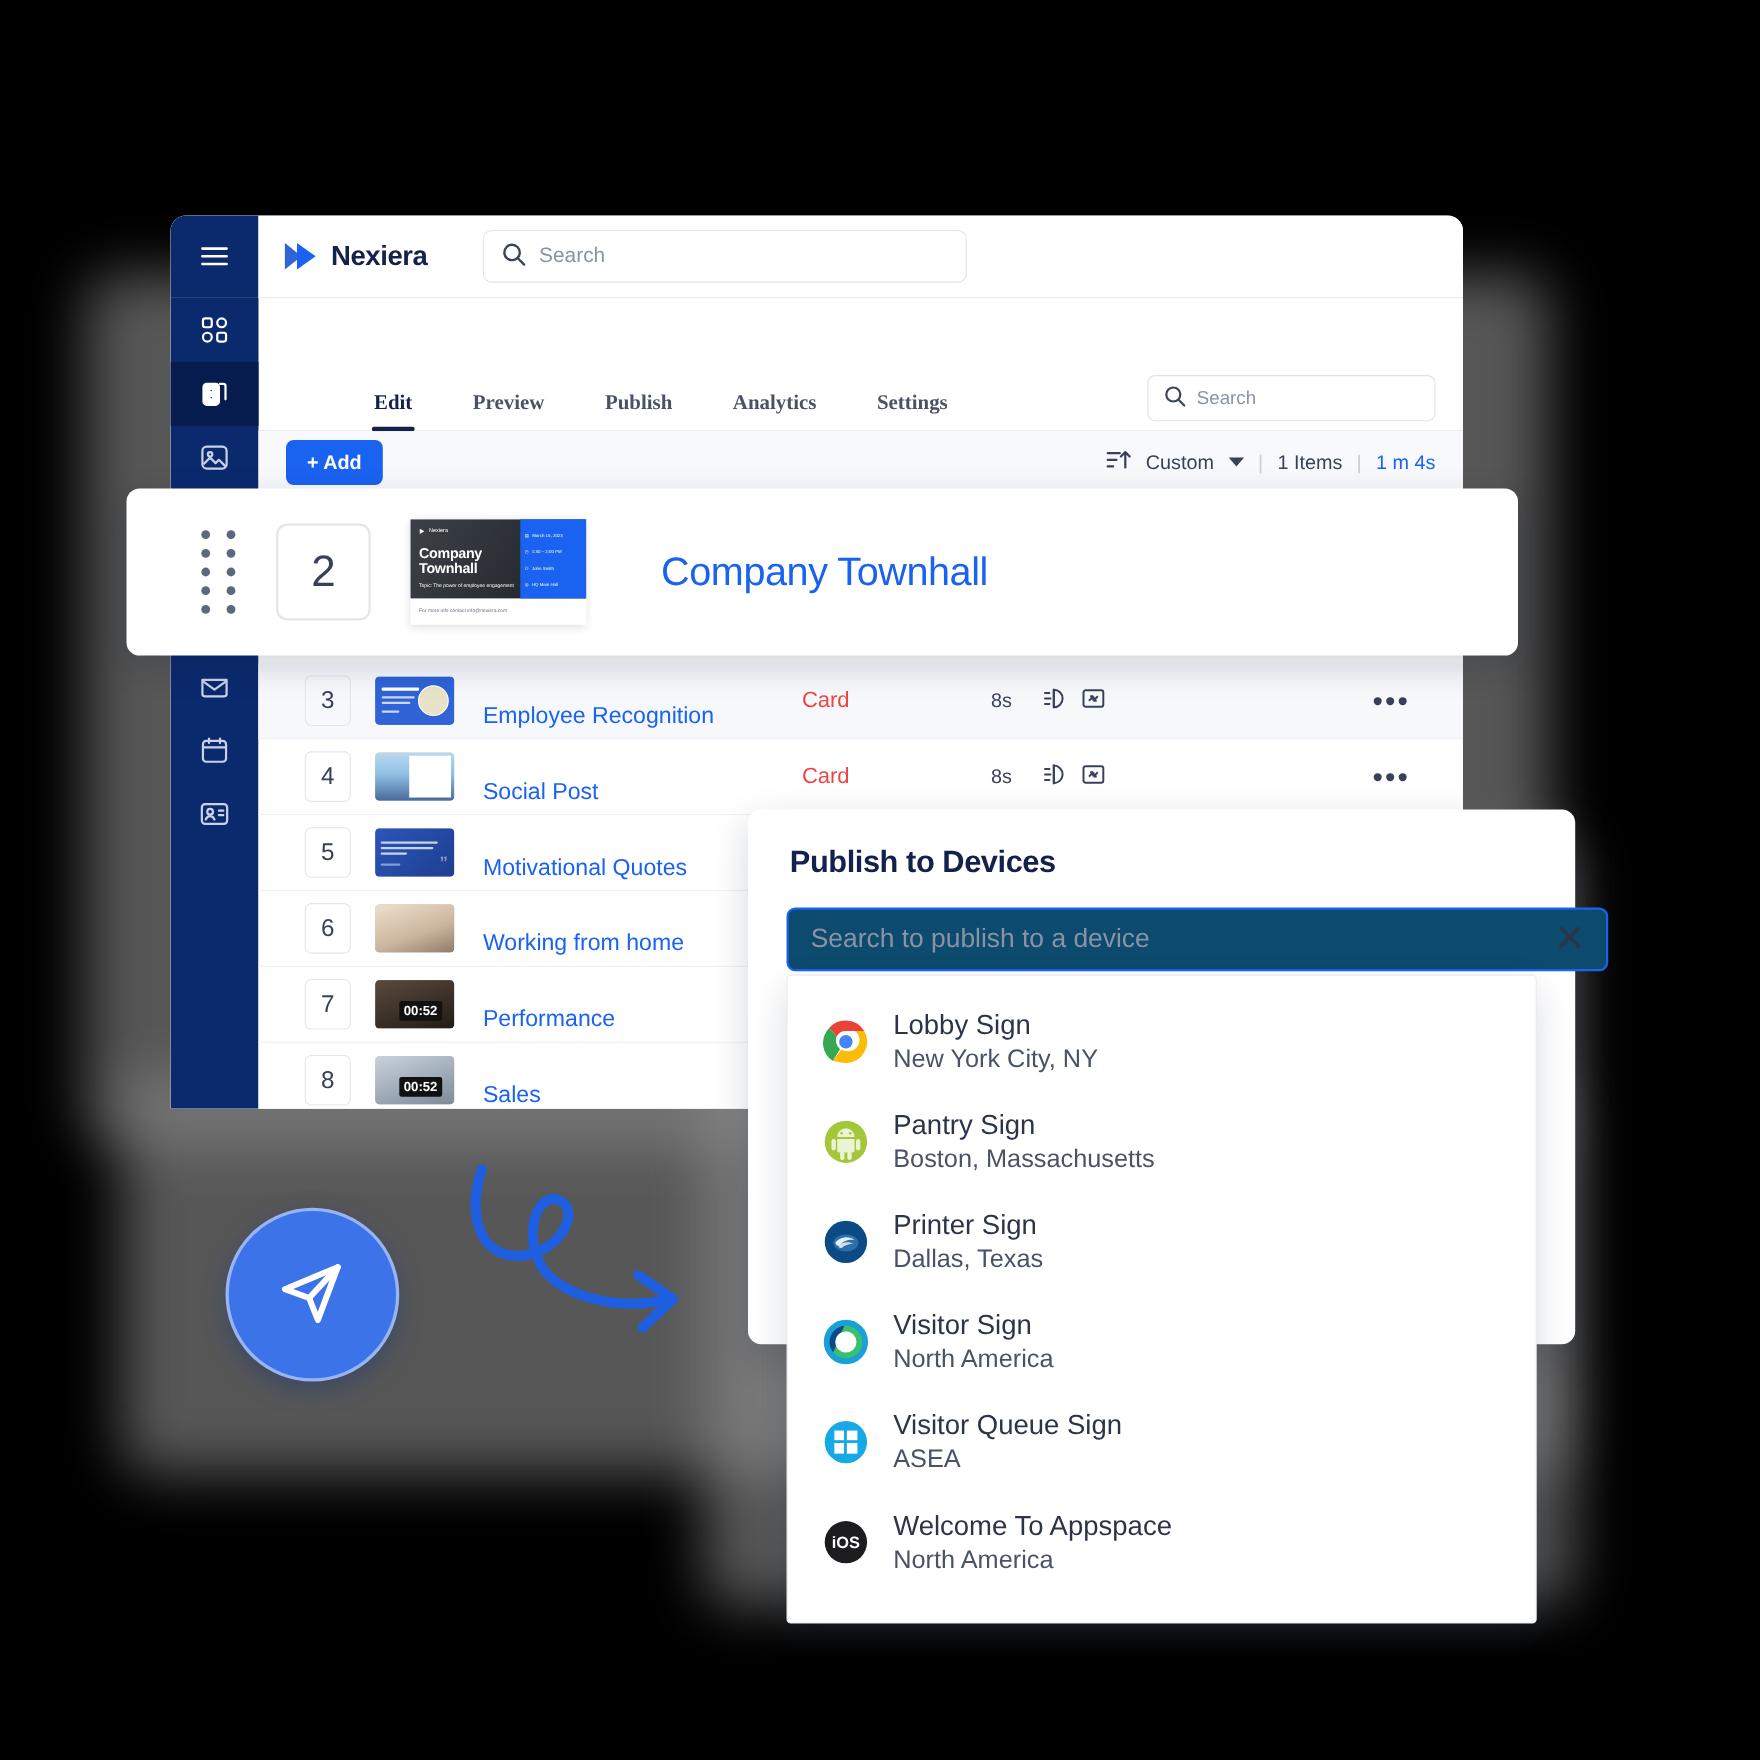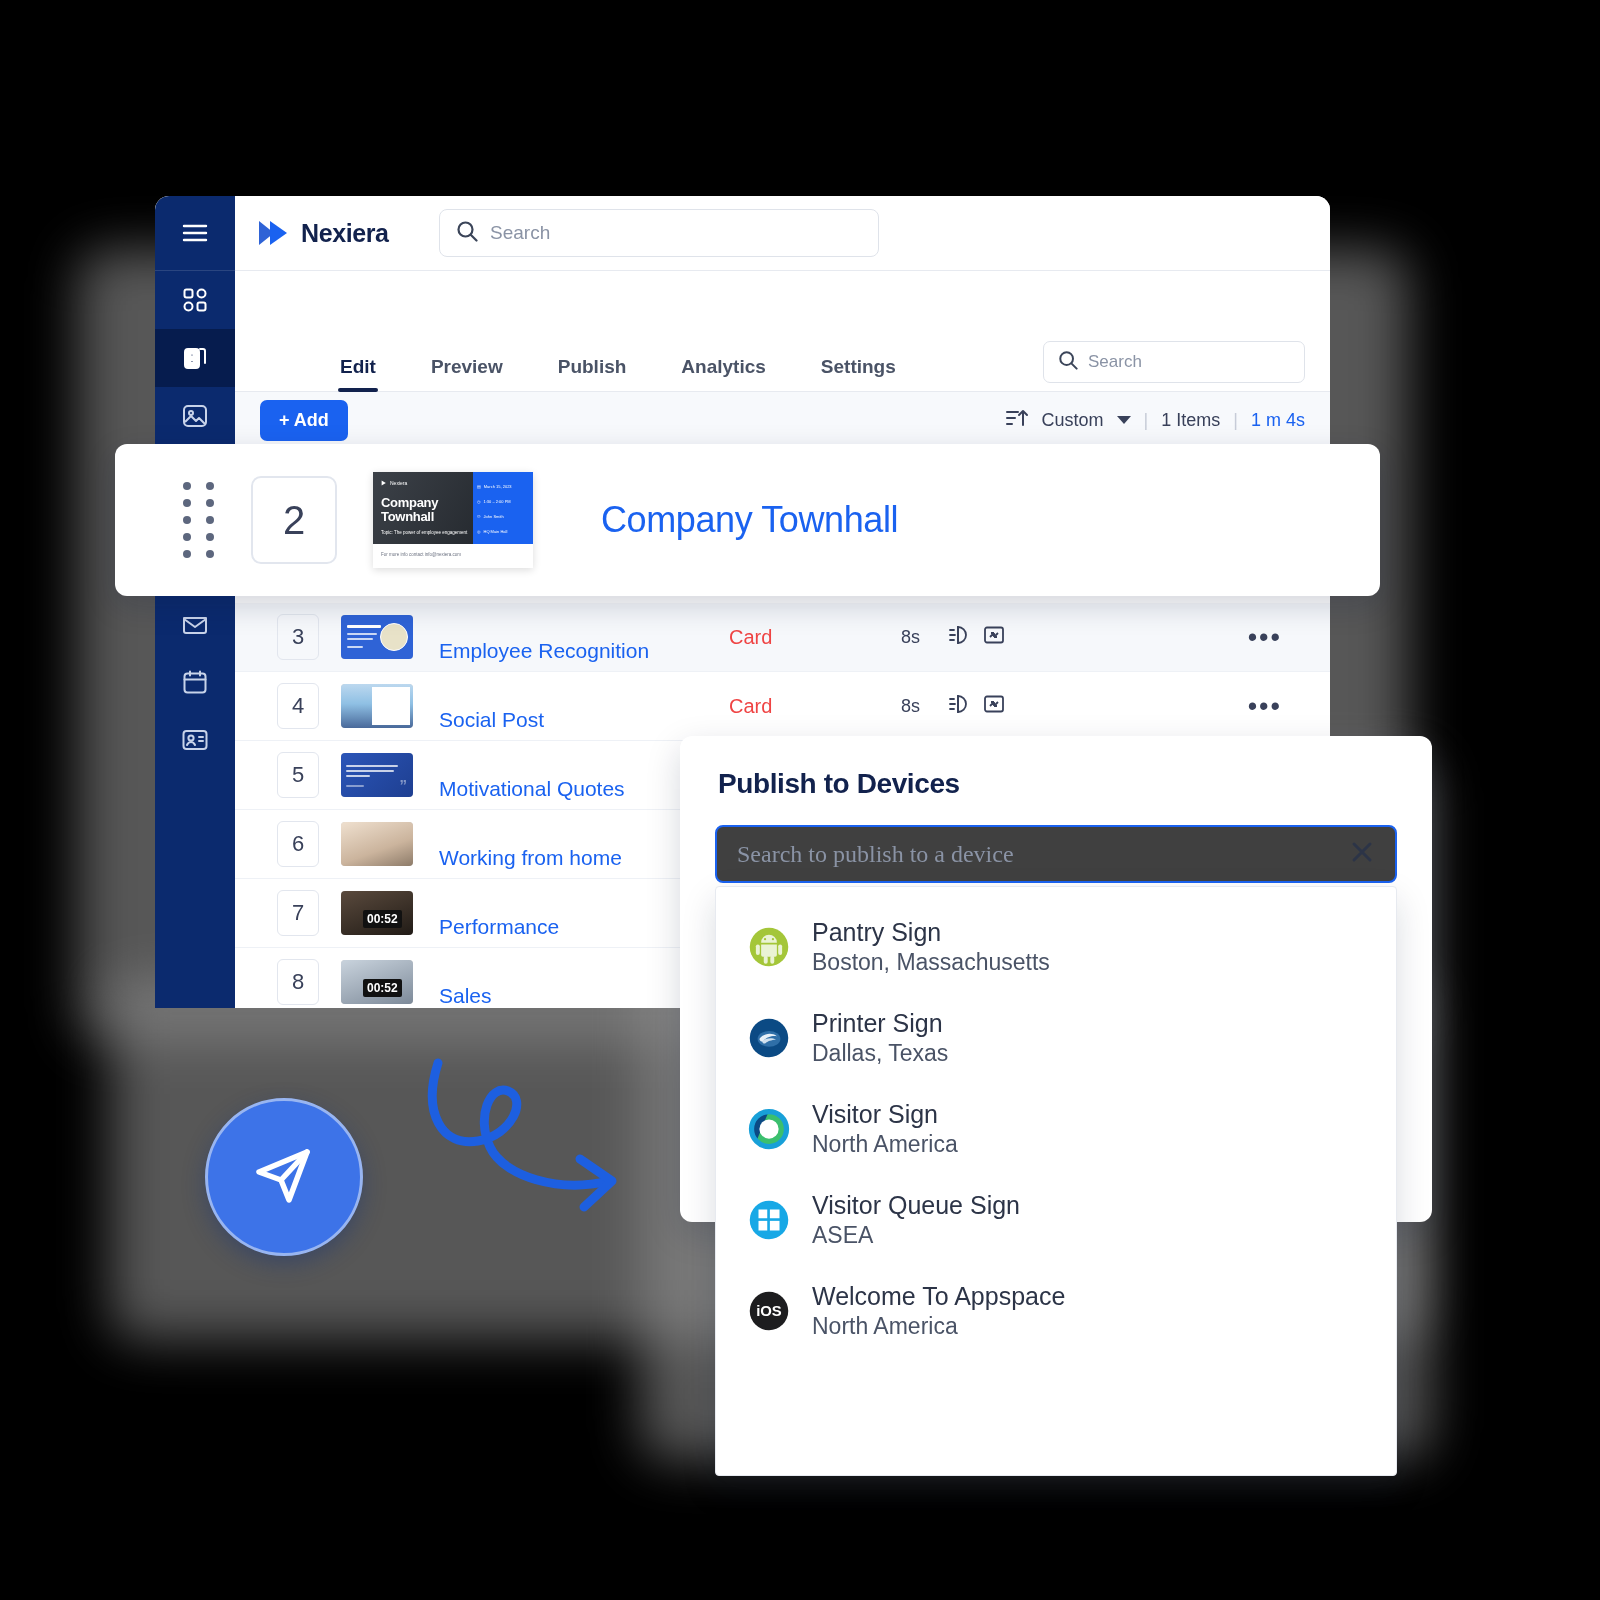--- a/index.html
+++ b/index.html
@@ -73,21 +73,21 @@
   .crumb-cur{color:#12224d;}
 
   
   .tabrow{
     position:absolute;left:80px;top:138px;right:0;height:58px;
     border-bottom:1px solid #e7eaf0;
     display:flex;align-items:flex-end;padding-left:105px;box-sizing:border-box;
   }
   .tab{
     font-size:19px;font-weight:bold;color:#4a5366;
-    padding:0 0 13px 0;margin-right:55px;position:relative;white-space:nowrap;
+    padding:0 0 13px 0;margin-right:55px;position:relative;white-space:nowrap;font-family:Liberation Serif, serif;
   }
   .tab.sel{color:#12224d;}
   .tab.sel:after{
     content:"";position:absolute;left:-2px;right:-2px;bottom:-1px;height:4px;
     background:#12224d;border-radius:2px;
   }
   .tabsearch{
     position:absolute;right:25px;bottom:8px;width:262px;height:42px;
     border:1px solid #dfe3ea;border-radius:7px;
     display:flex;align-items:center;gap:10px;padding:0 14px;box-sizing:border-box;
@@ -182,23 +182,23 @@
   
   .publish-card{
     position:absolute;left:680px;top:736px;width:752px;height:486px;
     background:#fff;border-radius:12px;
     box-shadow:0 12px 34px rgba(12,24,56,.17);
   }
   .pub-title{
     position:absolute;left:38px;top:32px;font-size:28px;font-weight:bold;color:#12224d;letter-spacing:-.4px;text-align:right;
   }
   .pub-search{
-    position:absolute;left:35px;top:89px;width:682px;height:58px;
+    position:absolute;left:35px;top:89px;width:747px;height:58px;
     border:2px solid #1a62f0;border-radius:8px;box-sizing:border-box;
-    display:flex;align-items:center;padding:0 20px;background:#404040;font-family:Liberation Serif, serif;
+    display:flex;align-items:center;padding:0 20px;background:#0c4a6e;
   }
   .pub-search .ph{color:#8a93a5;font-size:24px;}
   .pub-x{margin-left:auto;color:#2c3447;font-size:27px;font-weight:bold;line-height:1;}
 
   .dropdown{
     position:absolute;left:715px;top:886px;width:682px;height:590px;
     background:#fff;border:1px solid #e7eaf0;border-radius:4px;
     box-shadow:0 14px 34px rgba(12,24,56,.15);
     padding-top:14px;box-sizing:border-box;
   }
@@ -516,20 +516,36 @@
       <span class="pub-x">
         <svg width="26" height="26" viewBox="0 0 26 26" fill="none" stroke="#2c3447" stroke-width="3" stroke-linecap="round">
           <path d="M5 5l16 16M21 5L5 21"></path>
         </svg>
       </span>
     </div>
   </div>
 
   <div class="dropdown">
 
+    <div class="dev">
+      <span class="dev-ico">
+        <svg viewBox="0 0 48 48" width="42" height="42">
+          <circle cx="24" cy="24" r="22" fill="#fff"></circle>
+          <path d="M24 2a22 22 0 0 1 19.1 11H24a11 11 0 0 0-9.6 5.6L6.9 9.6A21.9 21.9 0 0 1 24 2z" fill="#ea4335"></path>
+          <path d="M6.9 9.6l7.5 9A11 11 0 0 0 18 31.5L10.4 44A22 22 0 0 1 6.9 9.6z" fill="#34a853"></path>
+          <path d="M43.1 13A22 22 0 0 1 24 46c-4.9 0-9.5-1.6-13.6-2l9.2-12.5A11 11 0 0 0 33.5 13z" fill="#fbbc05"></path>
+          <circle cx="24" cy="24" r="9.5" fill="#fff"></circle>
+          <circle cx="24" cy="24" r="7" fill="#4285f4"></circle>
+        </svg>
+      </span>
+      <div class="dev-txt">
+        <div class="dev-name">Lobby Sign</div>
+        <div class="dev-loc">New York City, NY</div>
+      </div>
+    </div>
 
     <div class="dev">
       <span class="dev-ico">
         <svg viewBox="0 0 48 48" width="42" height="42">
           <circle cx="24" cy="24" r="22" fill="#a4c639"></circle>
           <path d="M15 21h18v12a2 2 0 0 1-2 2H17a2 2 0 0 1-2-2z" fill="#eaf3d4"></path>
           <rect x="9" y="21" width="4.5" height="12" rx="2.2" fill="#eaf3d4"></rect>
           <rect x="34.5" y="21" width="4.5" height="12" rx="2.2" fill="#eaf3d4"></rect>
           <rect x="18" y="34" width="4.5" height="9" rx="2.2" fill="#eaf3d4"></rect>
           <rect x="25.5" y="34" width="4.5" height="9" rx="2.2" fill="#eaf3d4"></rect>

